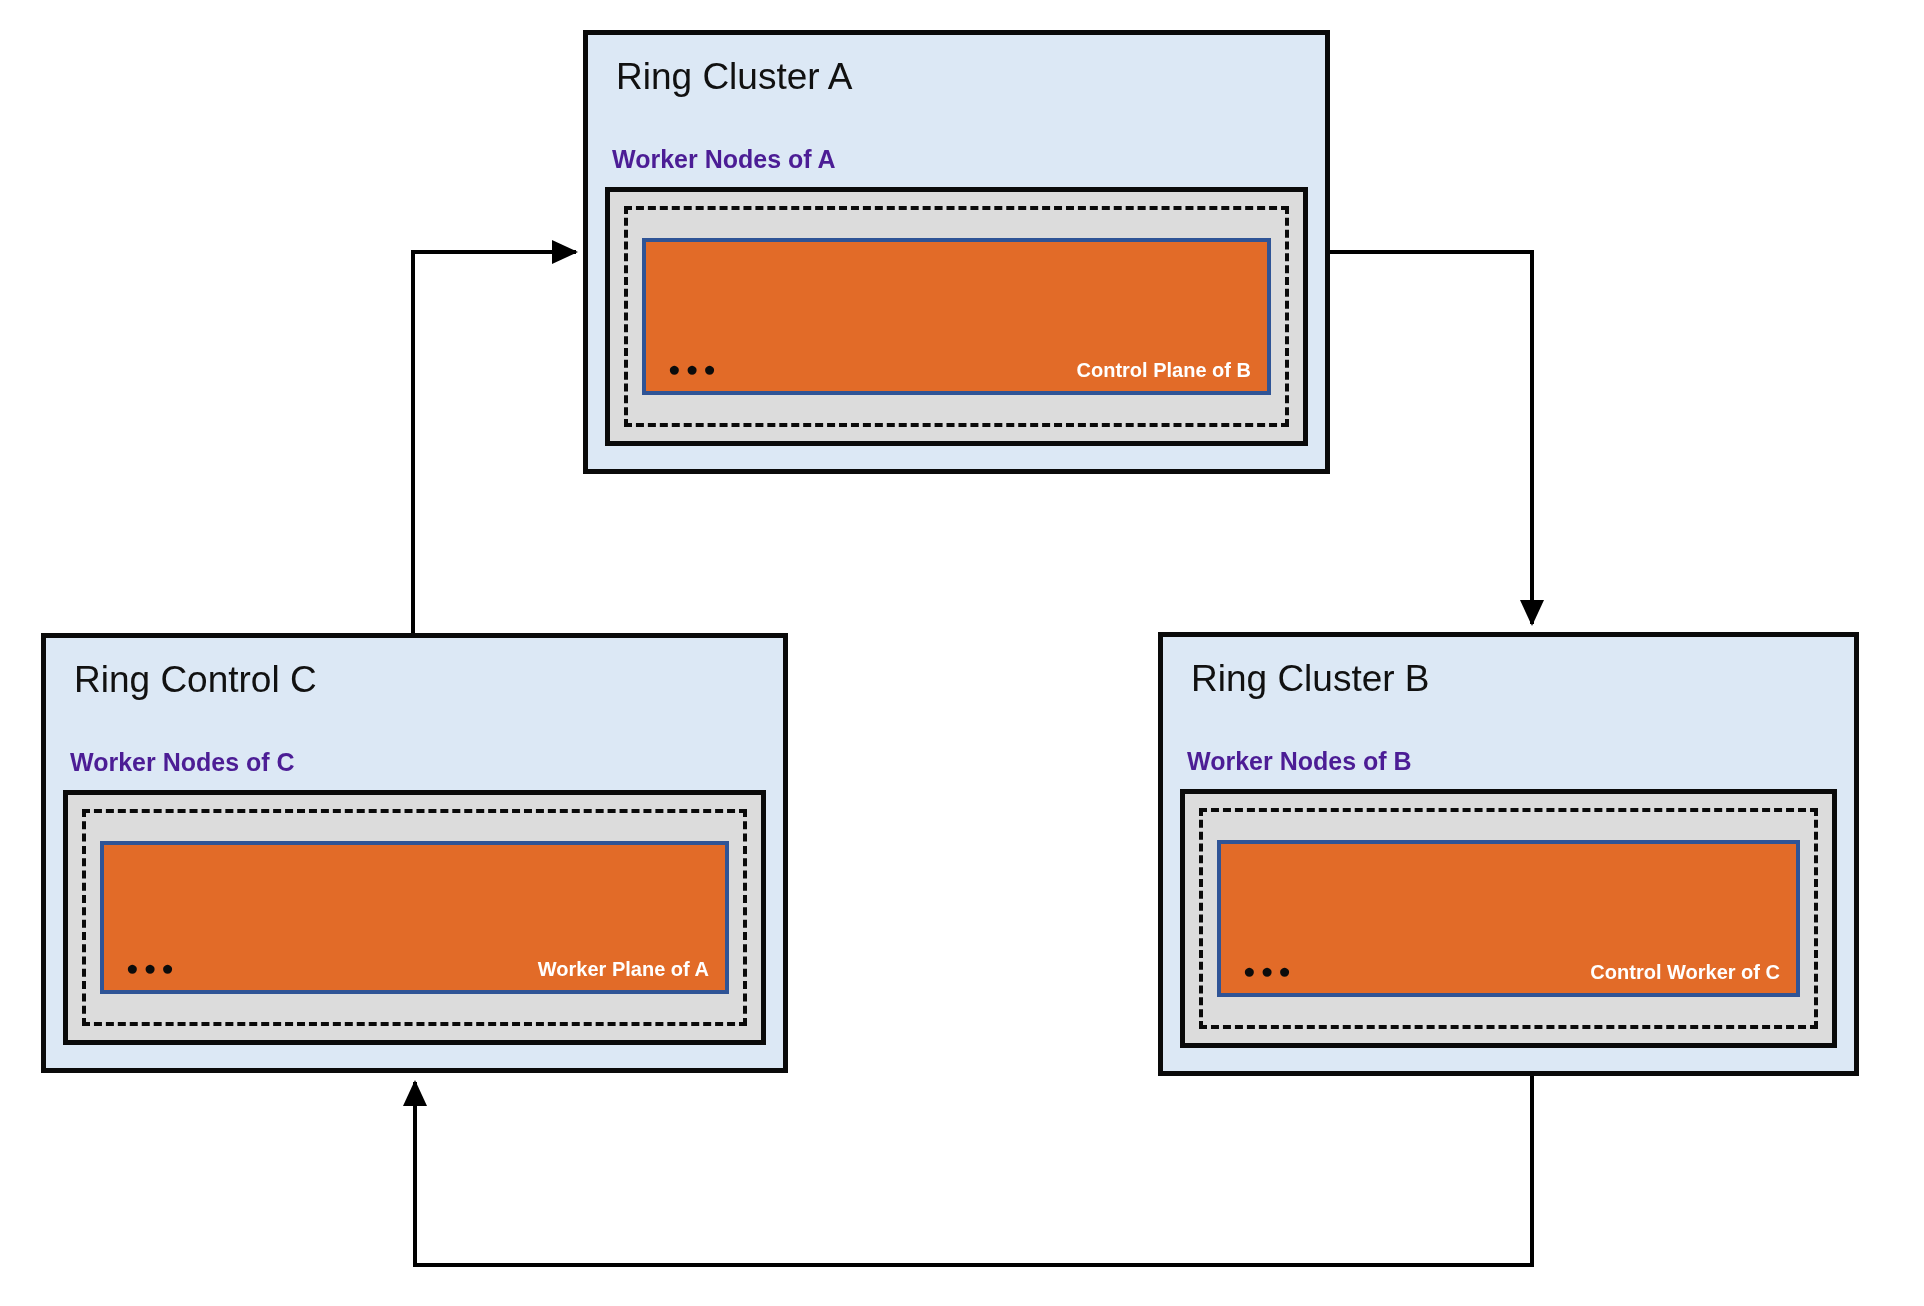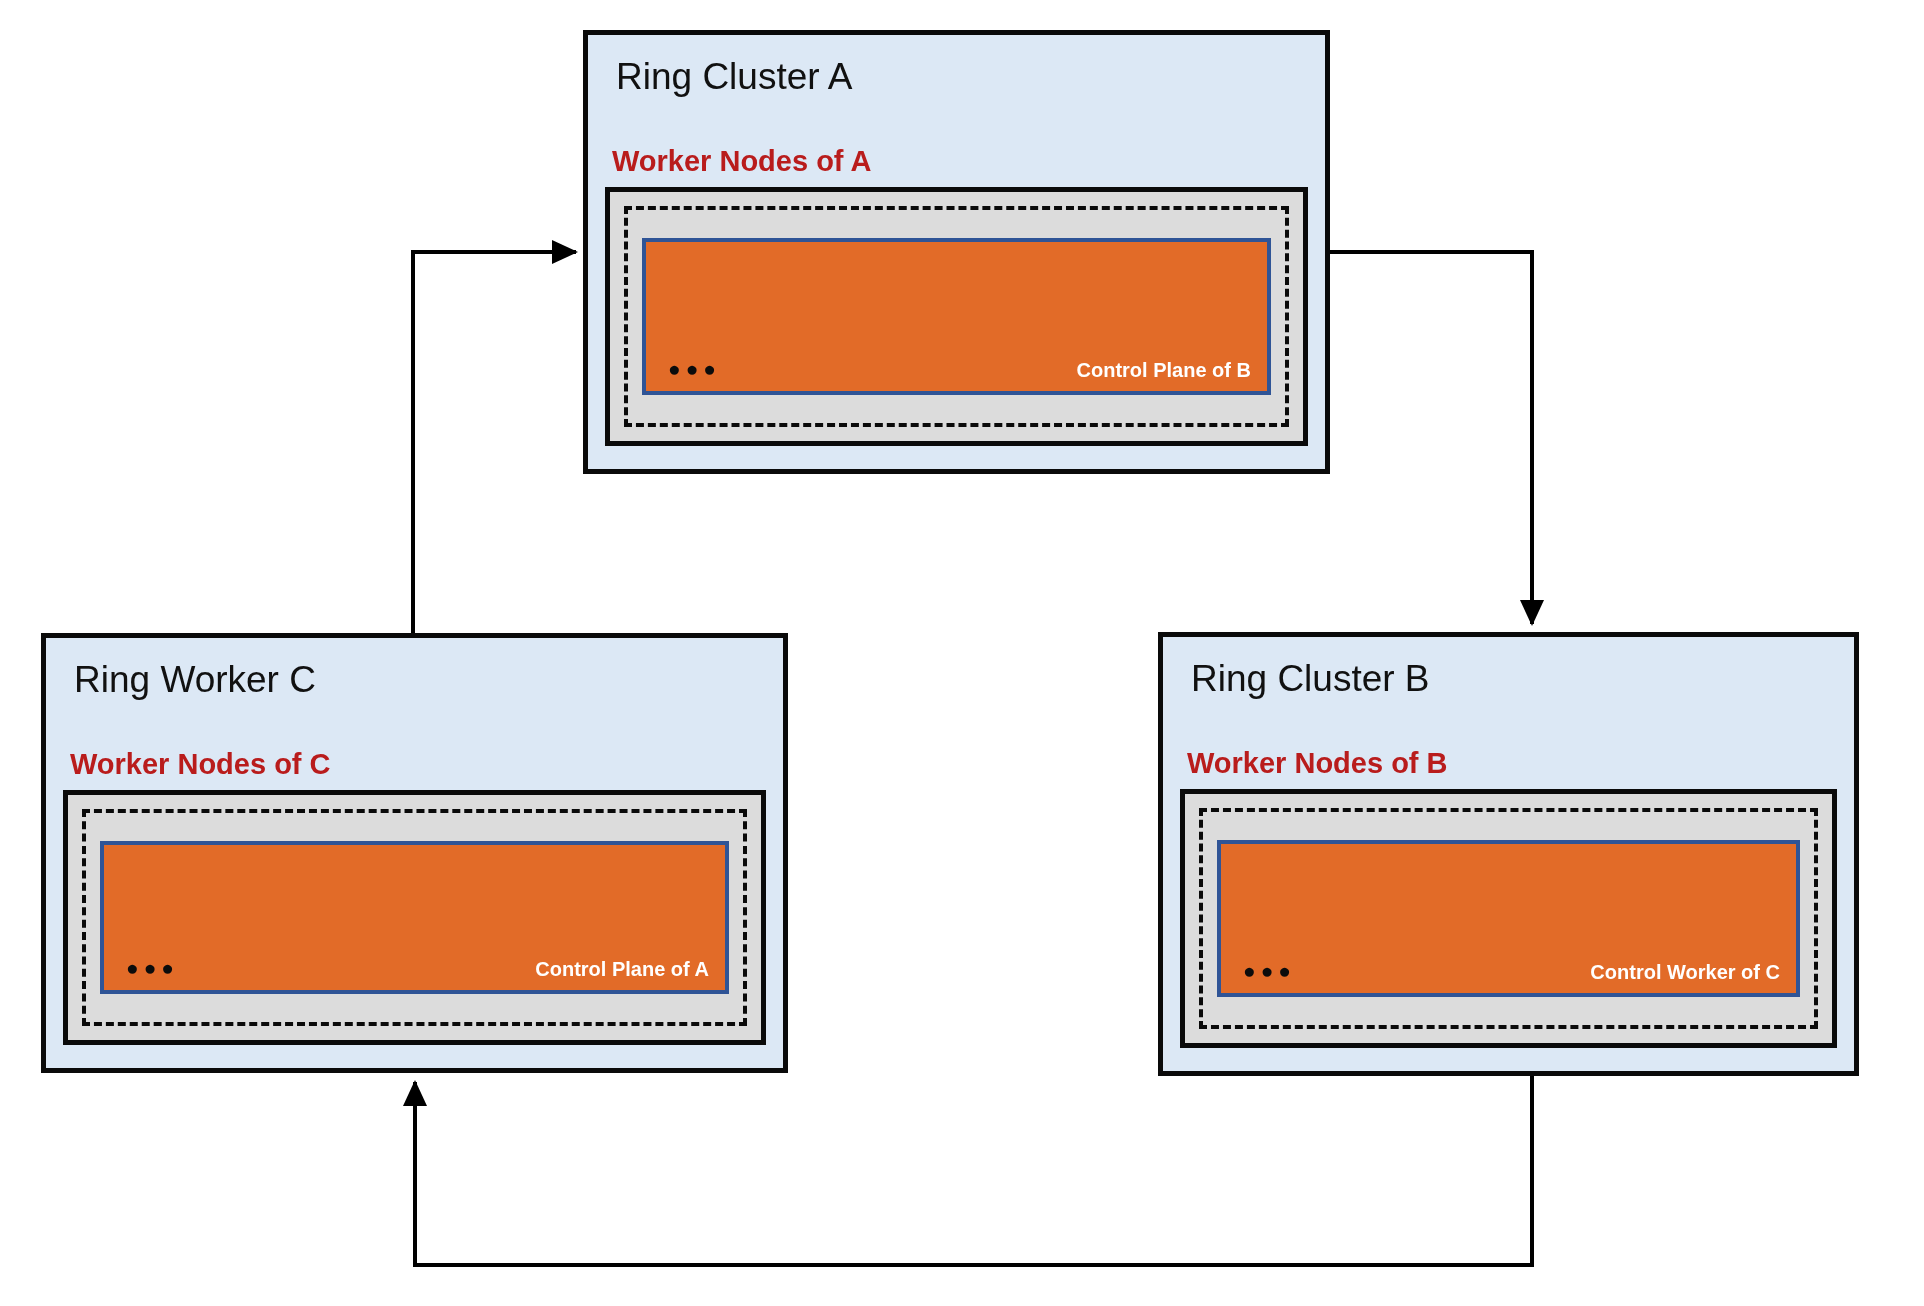--- a/index.html
+++ b/index.html
@@ -34,23 +34,23 @@
     justify-content: space-between;
     align-items: baseline;
     font-size: 37px;
     line-height: 1.2;
     color: #111111;
     white-space: nowrap;
   }
   .worker-label {
     position: absolute;
     top: 110px; left: 24px;
-    font-size: 29px;
+    font-size: 25px;
     font-weight: bold;
-    color: #b91c1c;
+    color: #4c1d95;
   }
   .worker-box {
     position: absolute;
     left: 17px; right: 17px; top: 152px; bottom: 23px;
     background: #dcdcdc;
     border: 5px solid #0a0a0a;
     box-sizing: border-box;
     padding: 14px;
   }
   .dashed-box {
@@ -136,26 +136,26 @@
         <div class="control-plane">
           <span class="cp-dots">●●●</span>
           <span class="cp-label">Control Worker of C</span>
         </div>
       </div>
     </div>
   </div>
 
   <div class="cluster cluster-c">
     <div class="cluster-title-row">
-      <span>Ring Worker C</span>
+      <span>Ring Control C</span>
     </div>
     <div class="worker-label">Worker Nodes of C</div>
     <div class="worker-box">
       <div class="dashed-box">
         <div class="control-plane">
           <span class="cp-dots">●●●</span>
-          <span class="cp-label">Control Plane of A</span>
+          <span class="cp-label">Worker Plane of A</span>
         </div>
       </div>
     </div>
   </div>
 
 </div>
 
 </body></html>

